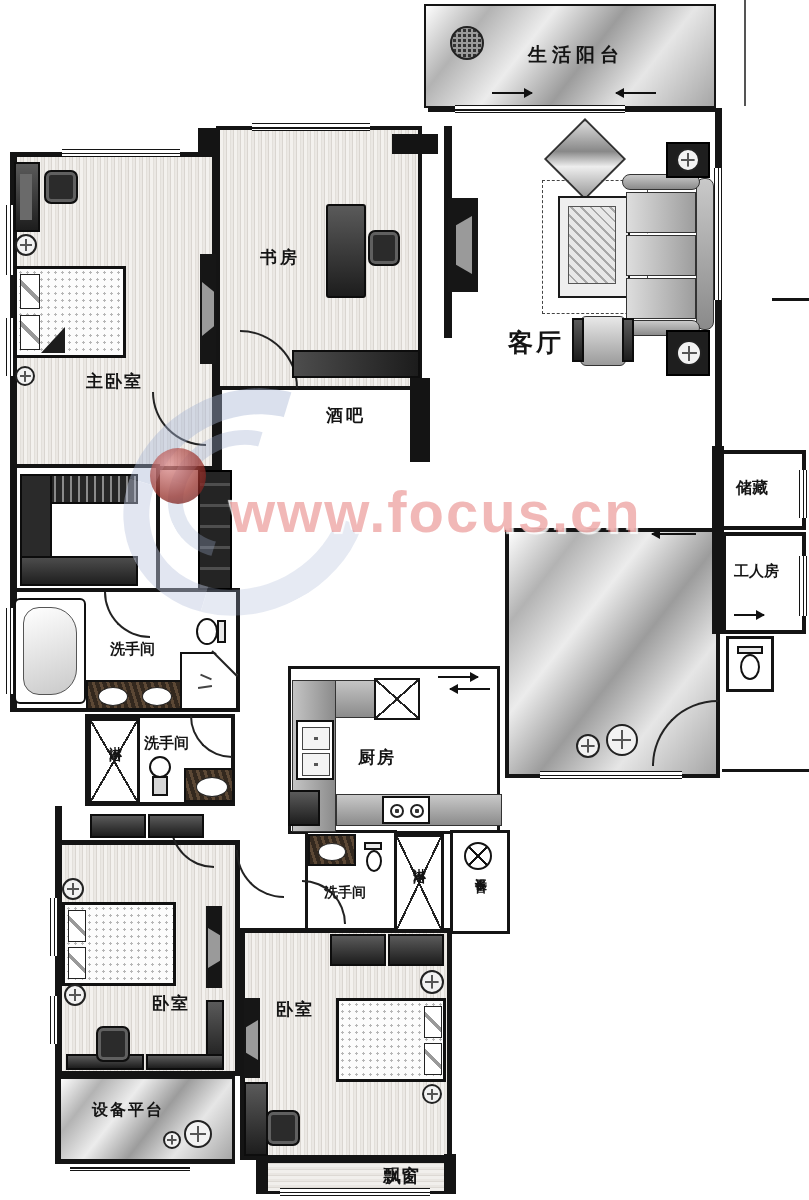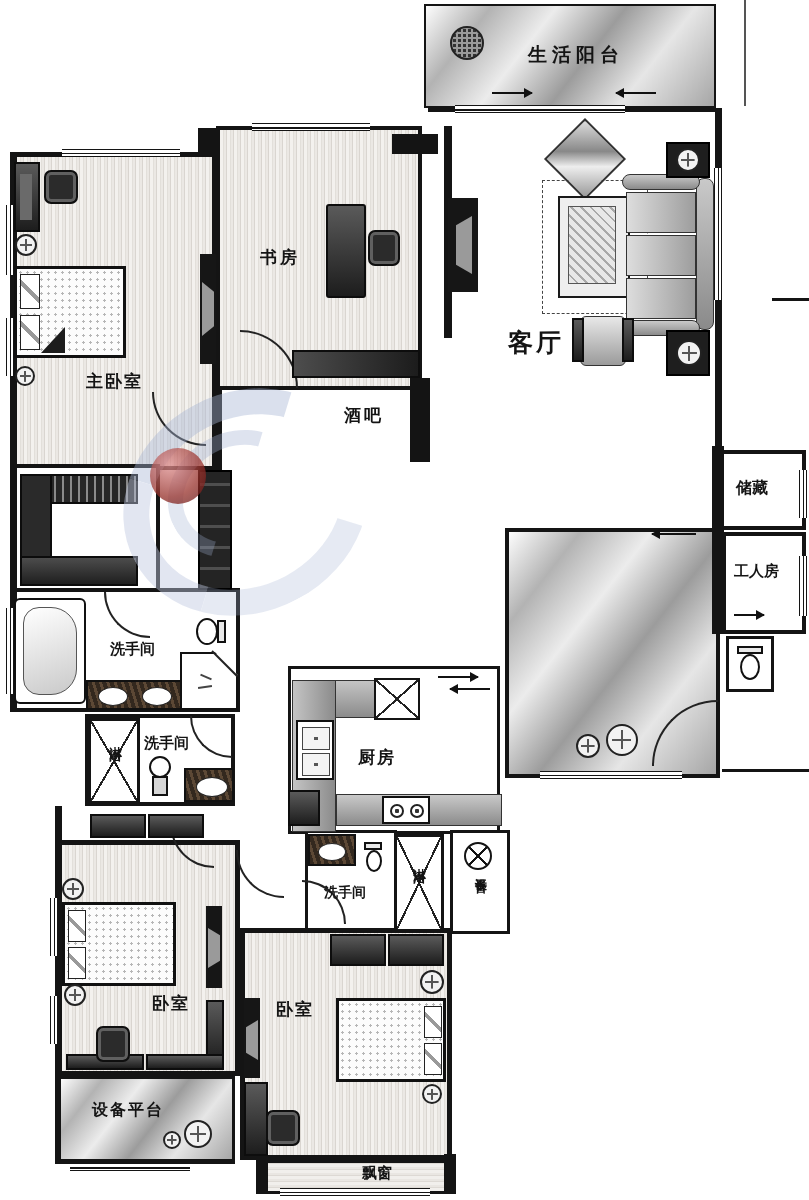--- a/index.html
+++ b/index.html
@@ -266,32 +266,33 @@
   <div class="darkcab" style="left:244px;top:1082px;width:24px;height:74px"></div>
 
   <div class="abs" style="left:450px;top:26px;width:34px;height:34px;border:2px solid #222;border-radius:50%;background:radial-gradient(#333 1.5px,transparent 1.8px) 0 0/5px 5px,#9a9a9a;box-sizing:border-box;z-index:7"></div>
   <div class="fan" style="left:163px;top:1131px;width:18px;height:18px"></div>
   <div class="fan" style="left:184px;top:1120px;width:28px;height:28px"></div>
 
   <div class="label" style="left:528px;top:42px;font-size:19px;letter-spacing:5px">生活阳台</div>
   <div class="label" style="left:508px;top:326px;font-size:25px;letter-spacing:3px">客厅</div>
   <div class="label" style="left:260px;top:246px;letter-spacing:3px">书房</div>
   <div class="label" style="left:86px;top:370px;letter-spacing:2px">主卧室</div>
-  <div class="label" style="left:344px;top:404px;letter-spacing:3px">酒吧</div>
+  <div class="label" style="left:326px;top:404px;letter-spacing:3px">酒吧</div>
   <div class="label" style="left:736px;top:478px;font-size:16px">储藏</div>
   <div class="label" style="left:734px;top:562px;font-size:15px">工人房</div>
   <div class="label" style="left:110px;top:640px;font-size:15px">洗手间</div>
   <div class="label" style="left:144px;top:734px;font-size:15px">洗手间</div>
   <div class="label" style="left:324px;top:884px;font-size:14px">洗手间</div>
   <div class="label vlabel" style="left:106px;top:736px;font-size:13px">淋浴</div>
   <div class="label vlabel" style="left:410px;top:858px;font-size:13px">淋浴</div>
   <div class="label" style="left:358px;top:746px;letter-spacing:2px">厨房</div>
   <div class="label vlabel" style="left:472px;top:868px;font-size:12px;letter-spacing:1px">设备平台</div>
   <div class="label" style="left:152px;top:992px;letter-spacing:2px">卧室</div>
   <div class="label" style="left:276px;top:998px;letter-spacing:2px">卧室</div>
   <div class="label" style="left:92px;top:1100px;font-size:16px;letter-spacing:2px">设备平台</div>
-  <div class="label" style="left:362px;top:1164px;font-size:15px">飘窗</div>
+  <div class="label" style="left:383px;top:1164px;font-size:18px">飘窗</div>
 
   <div class="abs" style="left:120px;top:392px;width:200px;height:168px;border:26px solid;border-color:rgba(168,182,212,.42) transparent rgba(168,182,212,.28) rgba(190,200,225,.45);border-radius:50%;transform:rotate(-28deg);z-index:58;pointer-events:none"></div>
   <div class="abs" style="left:166px;top:432px;width:112px;height:94px;border:15px solid;border-color:rgba(160,175,208,.35) transparent transparent rgba(160,175,208,.3);border-radius:50%;transform:rotate(-28deg);z-index:58;pointer-events:none"></div>
   <div class="abs" style="left:150px;top:448px;width:56px;height:56px;border-radius:50%;background:radial-gradient(circle at 35% 30%,#dd8d8d,#96302a 60%,#5d1313);opacity:.75;z-index:59;pointer-events:none"></div>
+  <div class="wm" style="left:230px;top:478px;font-size:58px;letter-spacing:2px">www.focus.cn</div>
 
 </div>
 
 </body></html>

